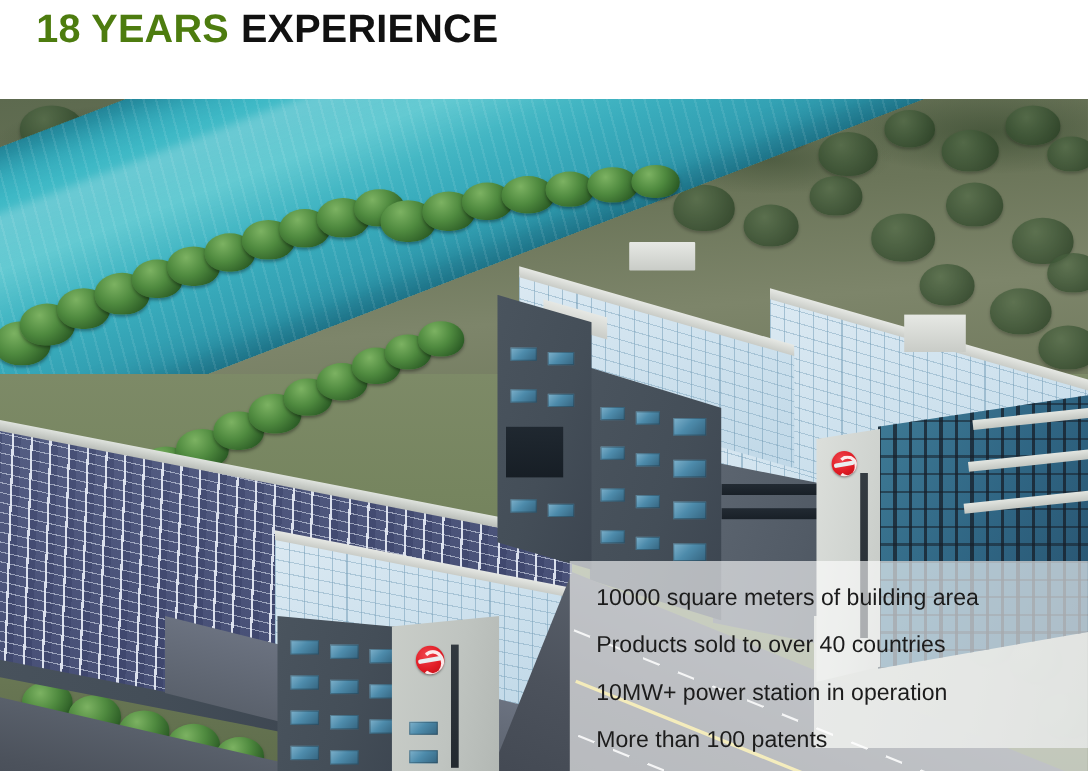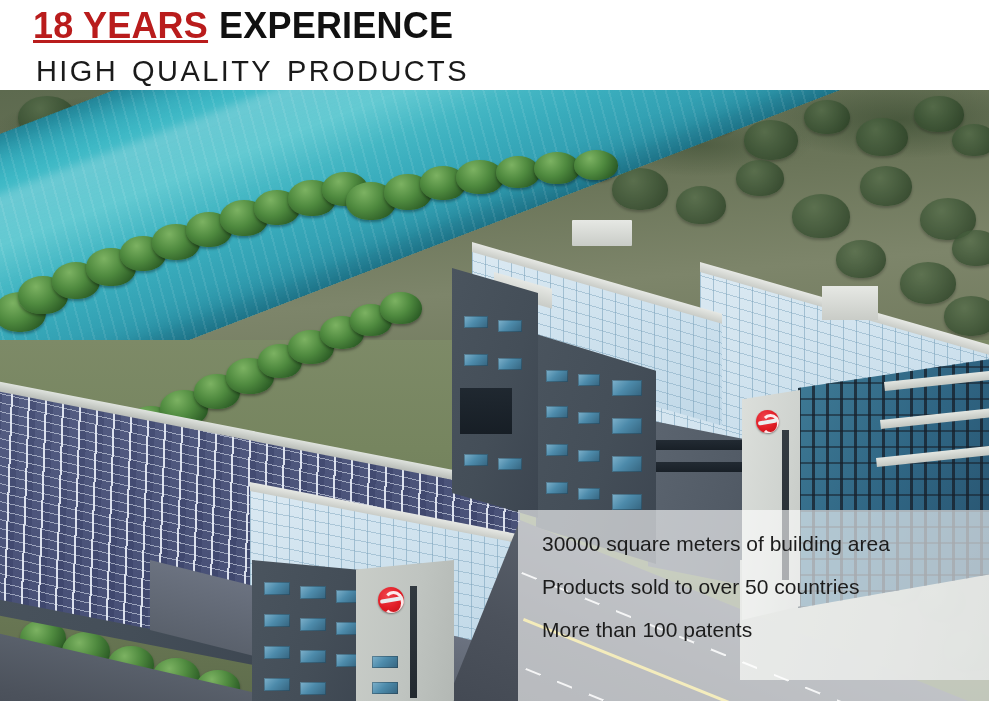--- a/index.html
+++ b/index.html
@@ -31,21 +31,21 @@
     position: absolute;
     left: 33px;
     top: 4px;
     font-size: 36px;
     font-weight: bold;
     letter-spacing: 0.2px;
     white-space: nowrap;
     line-height: 44px;
     color: #111111;
   }
-  .headline-1 .hl-red { color: #b91c1c; text-decoration: underline; }
+  .headline-1 .hl-red { color: #4d7c0f; }
   .headline-1 .hl-black { color: #111111; }
   .headline-2 {
     position: absolute;
     left: 36px;
     top: 54px;
     font-size: 29px;
     font-weight: normal;
     letter-spacing: 2.4px;
     white-space: nowrap;
     line-height: 34px;
@@ -254,23 +254,20 @@
   }
 </style>
 </head>
 <body>
 
 <div class="page">
 
   <div class="header">
     <div class="headline-1">
       <span class="hl-red">18 YEARS</span><span class="wgap" style="display:inline-block;width:11px"></span><span class="hl-black">EXPERIENCE</span>
-    </div>
-    <div class="headline-2">
-      <span>HIGH</span><span class="wgap"></span><span>QUALITY</span><span class="wgap"></span><span>PRODUCTS</span>
     </div>
   </div>
 
   <div class="photo">
 
     <div class="bg-land"></div>
 
     <div>
       <div class="tree dark dim" style="left:18px;  top:6px;   width:58px; height:42px;"></div>
       <div class="tree dark dim" style="left:72px;  top:18px;  width:52px; height:38px;"></div>
@@ -526,20 +523,21 @@
       <div class="tree" style="left:740px; top:548px; width:46px; height:36px;"></div>
       <div class="tree" style="left:836px; top:466px; width:44px; height:34px;"></div>
       <div class="tree" style="left:876px; top:478px; width:46px; height:36px;"></div>
       <div class="tree" style="left:918px; top:492px; width:48px; height:38px;"></div>
       <div class="tree" style="left:944px; top:540px; width:50px; height:40px;"></div>
 
     </div>
 
 
     <div class="info-panel">
-      <div class="info-line">30000 square meters of building area</div>
-      <div class="info-line">Products sold to over 50 countries</div>
+      <div class="info-line">10000 square meters of building area</div>
+      <div class="info-line">Products sold to over 40 countries</div>
+      <div class="info-line">10MW+ power station in operation</div>
       <div class="info-line">More than 100 patents</div>
 
     </div>
 
   </div>
 </div>
 
 </body></html>

